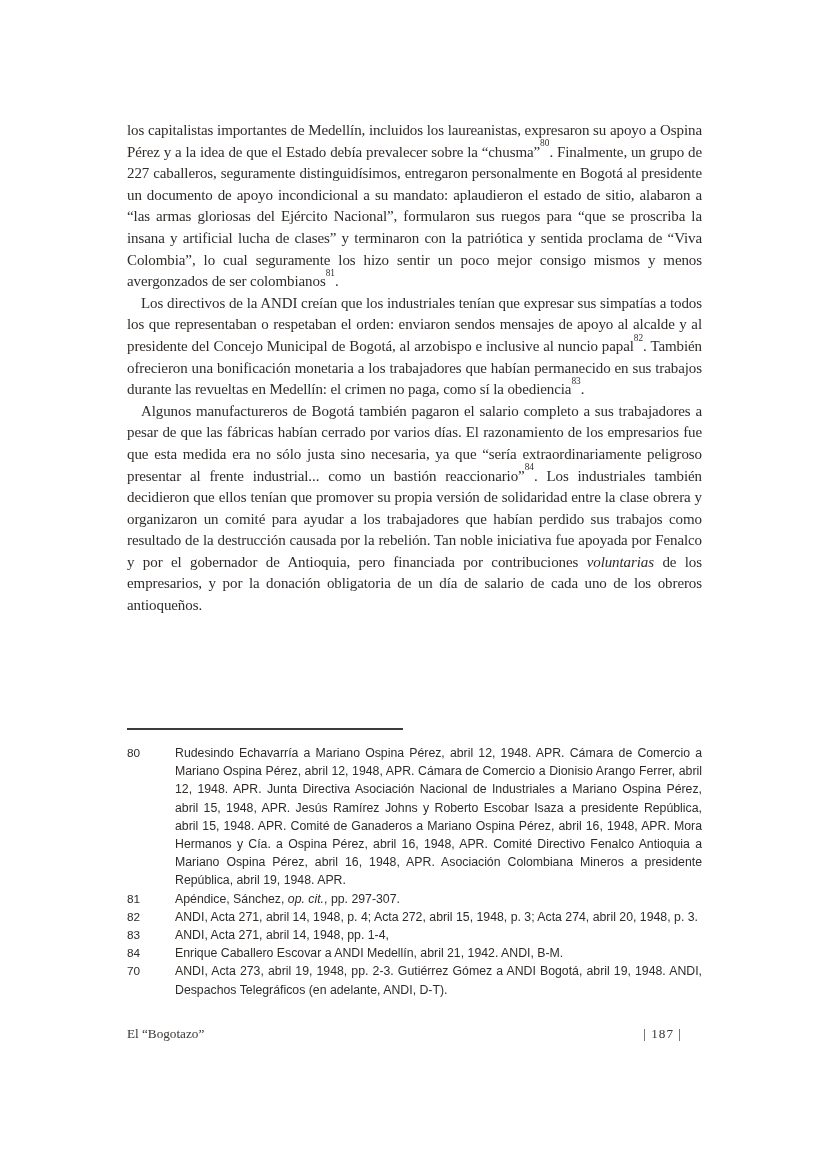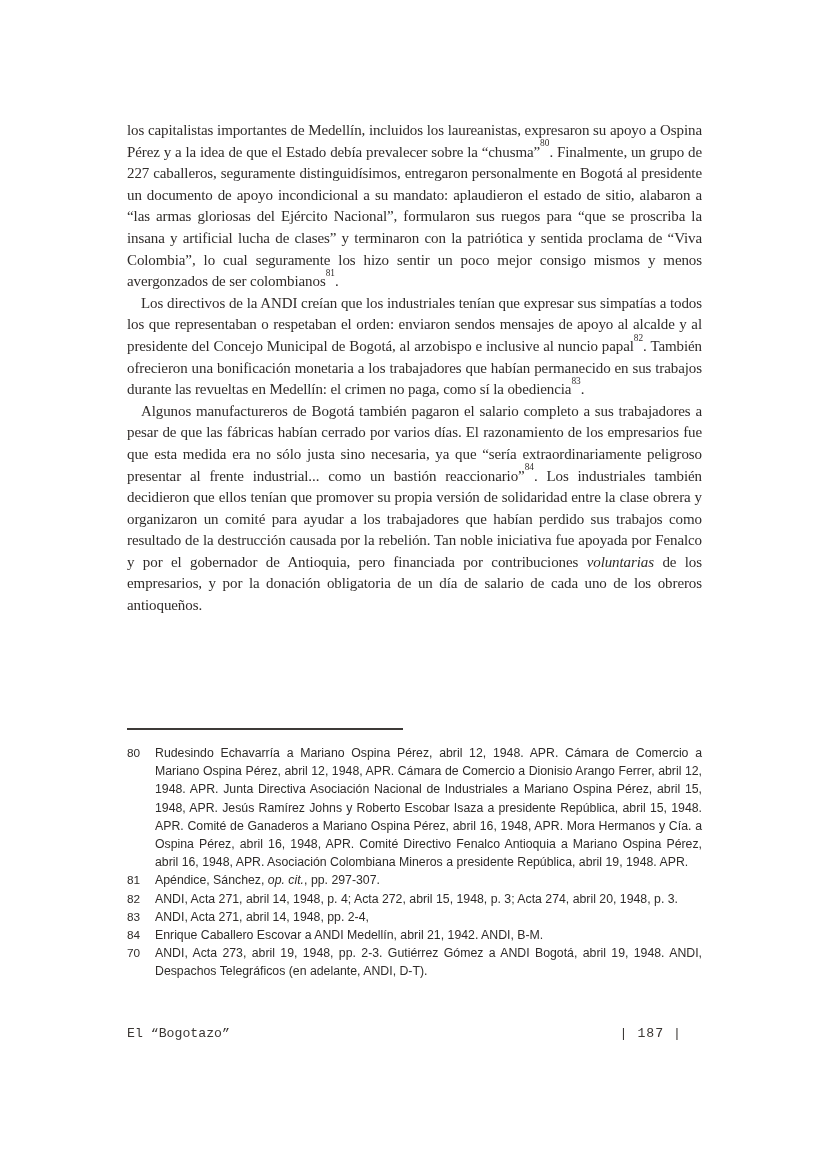--- a/index.html
+++ b/index.html
@@ -56,31 +56,32 @@
   }
   .fn-row { display: flex; align-items: flex-start; }
   .fn-num {
     flex: 0 0 28px;
     width: 28px;
     font-size: 11.8px;
   }
   .fn-text {
     flex: 1 1 auto;
     text-align: justify;
+    margin-left: 20px;
   }
   
   .page-footer {
     position: absolute;
     left: 127px; top: 1026px;
     width: 575px;
     display: flex;
     justify-content: space-between;
     align-items: baseline;
     color: #3a3633;
-    font-family: Liberation Mono, monospace;
+    font-family: Liberation Serif, serif;
     font-size: 13.2px;
   }
   .page-footer .folio { margin-right: 20px; letter-spacing: 1px; }
 </style>
 </head>
 <body>
 
 <div class="page">
 
   <div class="body-text">
@@ -99,21 +100,21 @@
       <div class="fn-row">
         <span class="fn-num">81</span>
         <span class="fn-text">Apéndice, Sánchez, <i>op. cit.</i>, pp. 297-307.</span>
       </div>
       <div class="fn-row">
         <span class="fn-num">82</span>
         <span class="fn-text">ANDI, Acta 271, abril 14, 1948, p. 4; Acta 272, abril 15, 1948, p. 3; Acta 274, abril 20, 1948, p. 3.</span>
       </div>
       <div class="fn-row">
         <span class="fn-num">83</span>
-        <span class="fn-text">ANDI, Acta 271, abril 14, 1948, pp. 2-4,</span>
+        <span class="fn-text">ANDI, Acta 271, abril 14, 1948, pp. 1-4,</span>
       </div>
       <div class="fn-row">
         <span class="fn-num">84</span>
         <span class="fn-text">Enrique Caballero Escovar a ANDI Medellín, abril 21, 1942. ANDI, B-M.</span>
       </div>
       <div class="fn-row">
         <span class="fn-num">70</span>
         <span class="fn-text">ANDI, Acta 273, abril 19, 1948, pp. 2-3. Gutiérrez Gómez a ANDI Bogotá, abril 19, 1948. ANDI, Despachos Telegráficos (en adelante, ANDI, D-T).</span>
       </div>
     </div>

